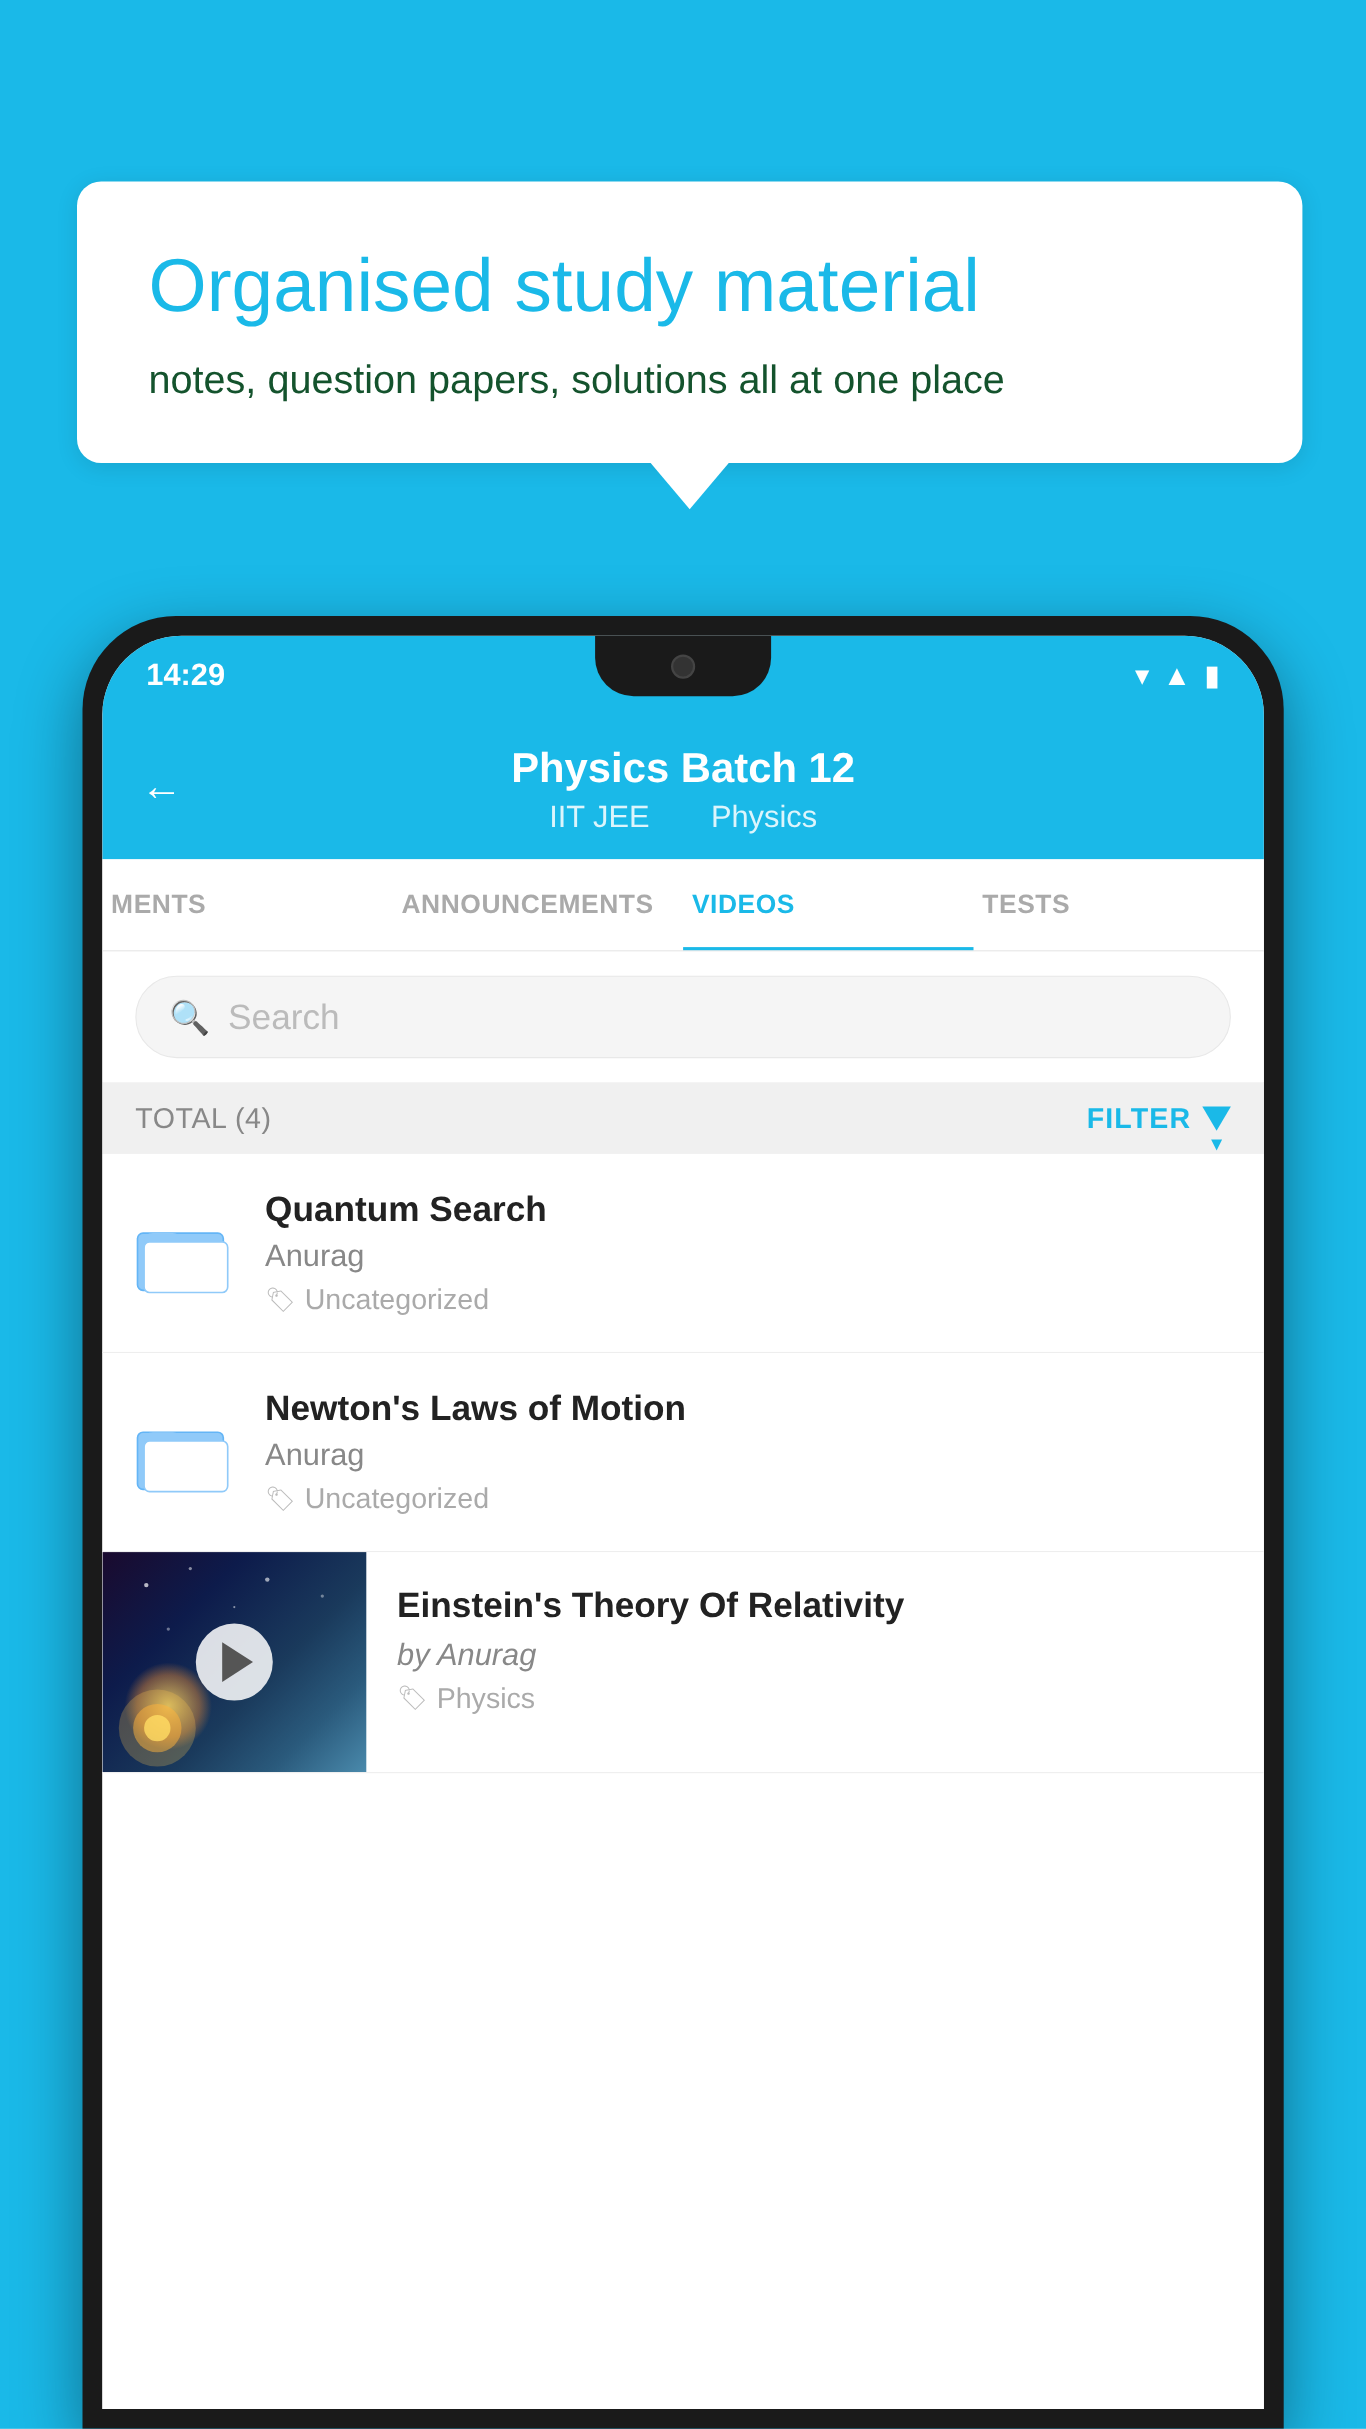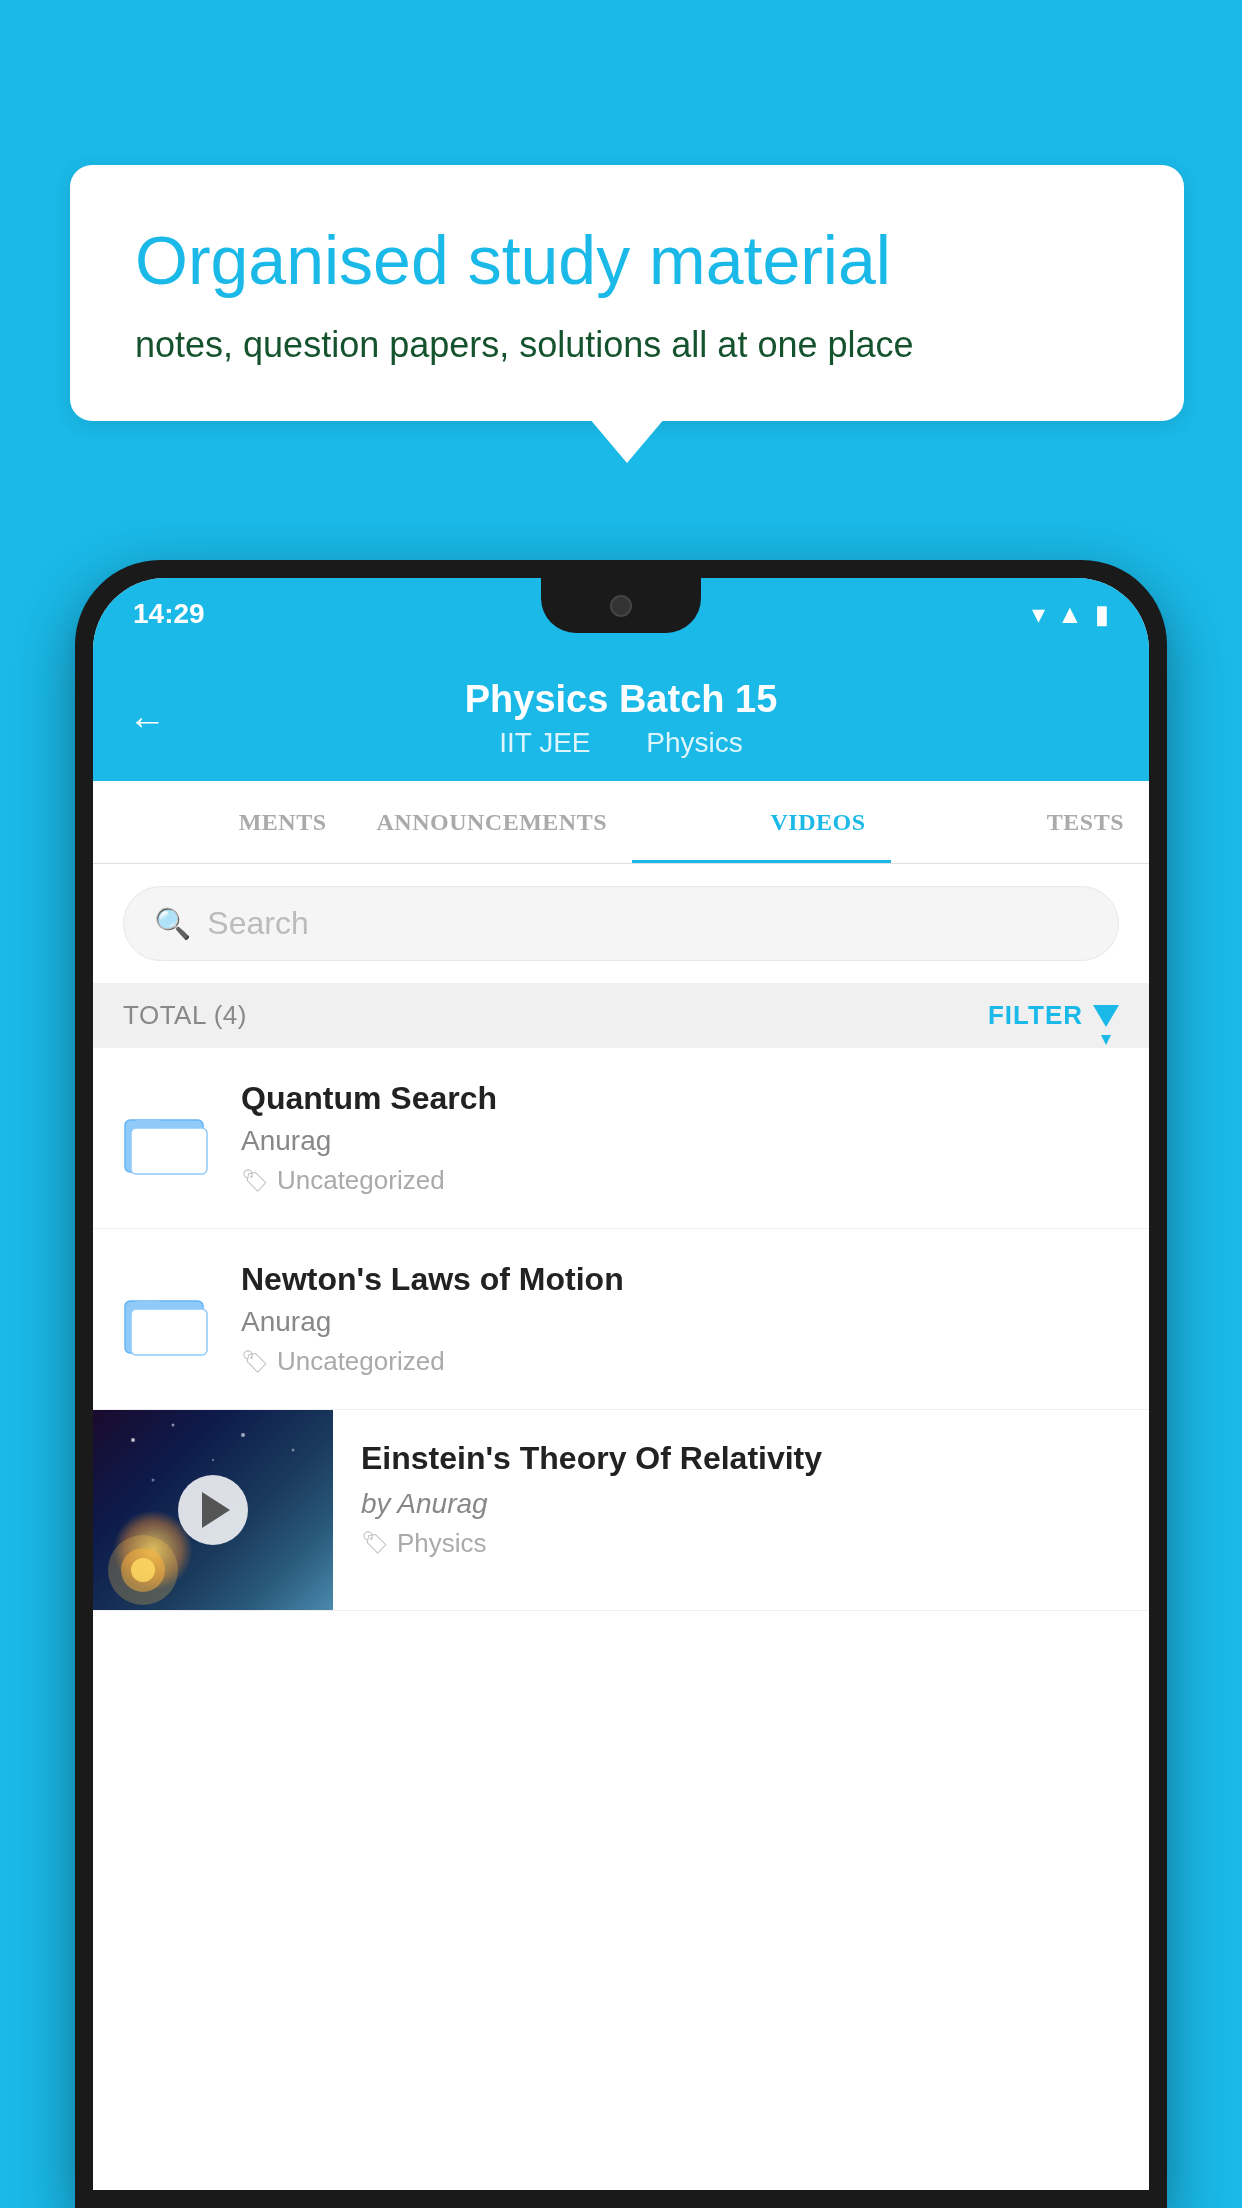--- a/index.html
+++ b/index.html
@@ -161,29 +161,28 @@
     
     .tabs {
       background: white;
       display: flex;
       border-bottom: 1px solid #e0e0e0;
       overflow: hidden;
     }
 
     .tab {
       flex: 1;
-      text-align: right;
-      padding: 28px 25px 24px;
+      text-align: left;
+      padding: 28px 8px 24px;
       font-size: 24px;
       font-weight: 600;
       color: #aaa;
       letter-spacing: 0.5px;
       border-bottom: 3px solid transparent;
       white-space: nowrap;
-      font-family: Liberation Serif, serif;
     }
 
     .tab.active {
       color: #1ab9e8;
       border-bottom: 3px solid #1ab9e8;
     }
 
     
     .search-container {
       background: white;
@@ -420,21 +419,21 @@
         </div>
         <div class="status-icons">
           <span class="wifi-icon">▾</span>
           <span class="signal-icon">▲</span>
           <span class="battery-icon">▮</span>
         </div>
       </div>
 
       <div class="app-header">
         <div class="back-btn">←</div>
-        <div class="header-title">Physics Batch 15</div>
+        <div class="header-title">Physics Batch 12</div>
         <div class="header-subtitle">
           <span>IIT JEE</span>
           <span>  </span>
           <span>Physics</span>
         </div>
       </div>
 
       <div class="tabs">
         <div class="tab">
           <span>MENTS</span>

